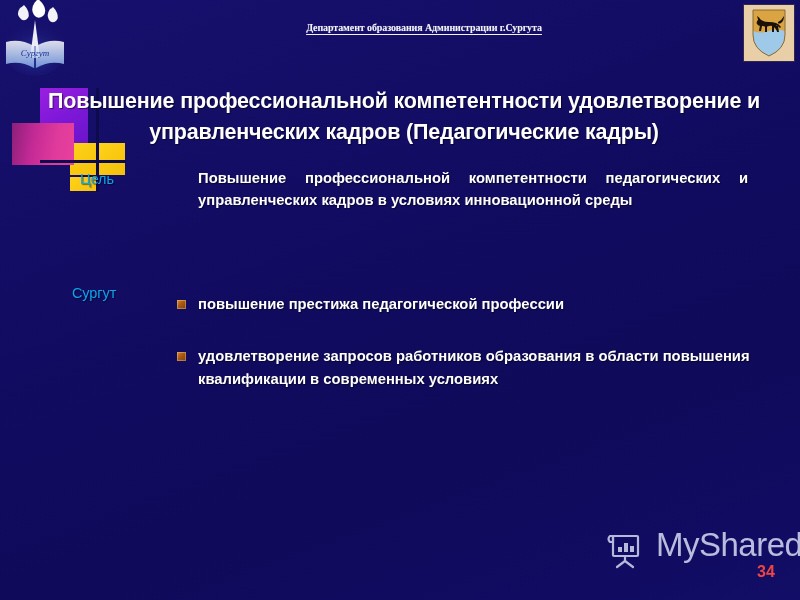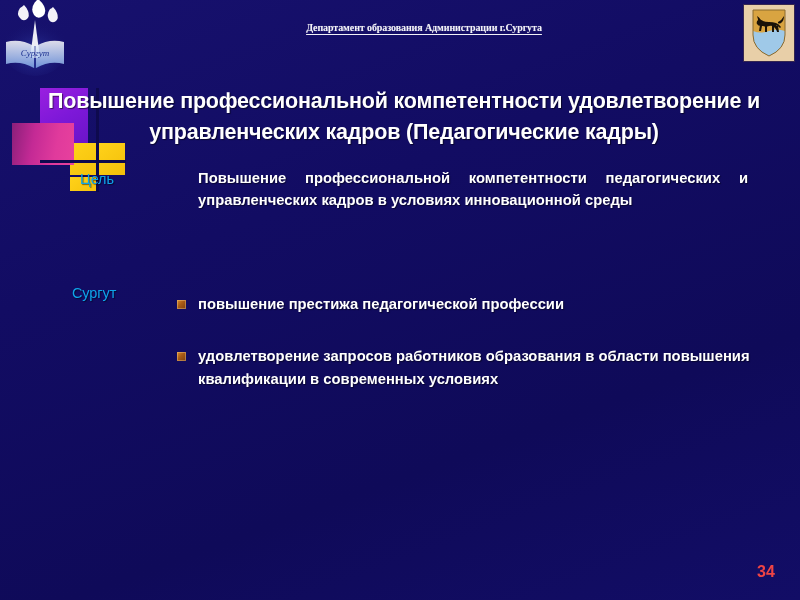--- a/index.html
+++ b/index.html
@@ -295,16 +295,34 @@
           <span class="task-bullet"></span>
         </div>
         <div class="task-item">
           <span class="task-bullet"></span>
           <span>удовлетворение запросов работников образования в области повышения квалификации в современных условиях</span>
         </div>
       </div>
     </div>
   </div>
 
+  <div class="watermark">
+    <div class="wm-icon">
+      <svg width="42" height="42" viewBox="0 0 42 42">
+        <g fill="none" stroke="#c9cbe8" stroke-width="2.2" stroke-linejoin="round" stroke-linecap="round" opacity="0.9">
+          <path d="M6 7 q-3 3 0 6 h3 v-6 z"></path>
+          <rect x="9" y="7" width="25" height="20" rx="1"></rect>
+          <path d="M21 27 v5"></path>
+          <path d="M13 38 l8 -6 l8 6"></path>
+        </g>
+        <g fill="#c9cbe8" opacity="0.9">
+          <rect x="14" y="18" width="4" height="5"></rect>
+          <rect x="20" y="14" width="4" height="9"></rect>
+          <rect x="26" y="17" width="4" height="6"></rect>
+        </g>
+      </svg>
+    </div>
+    <div class="wm-text">MyShared</div>
+  </div>
 
   <div class="page-number">34</div>
 
 </div>
 
 </body></html>

